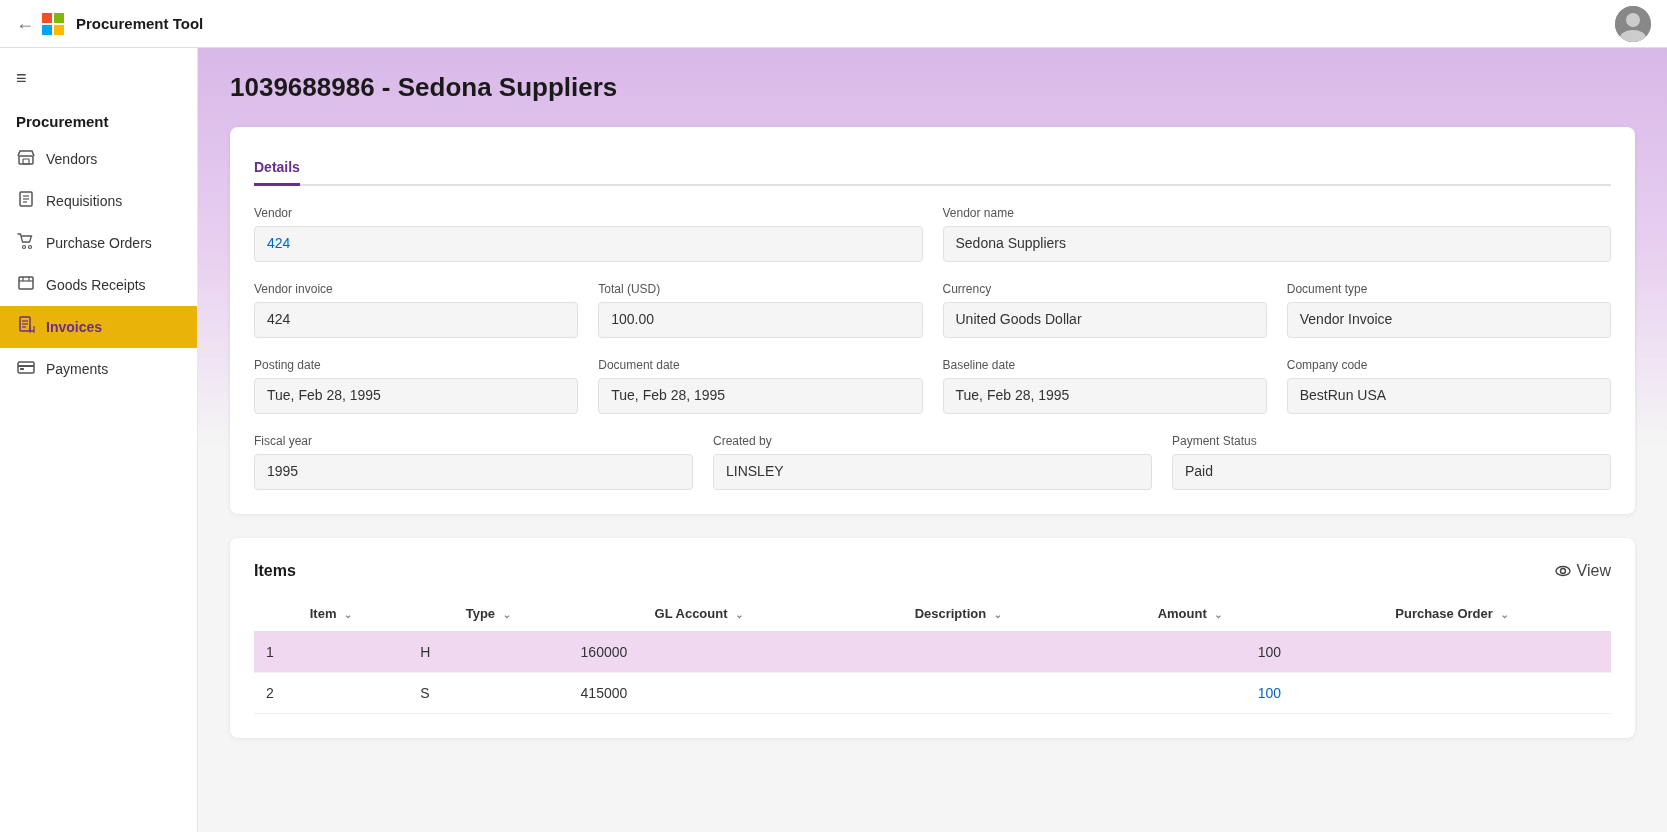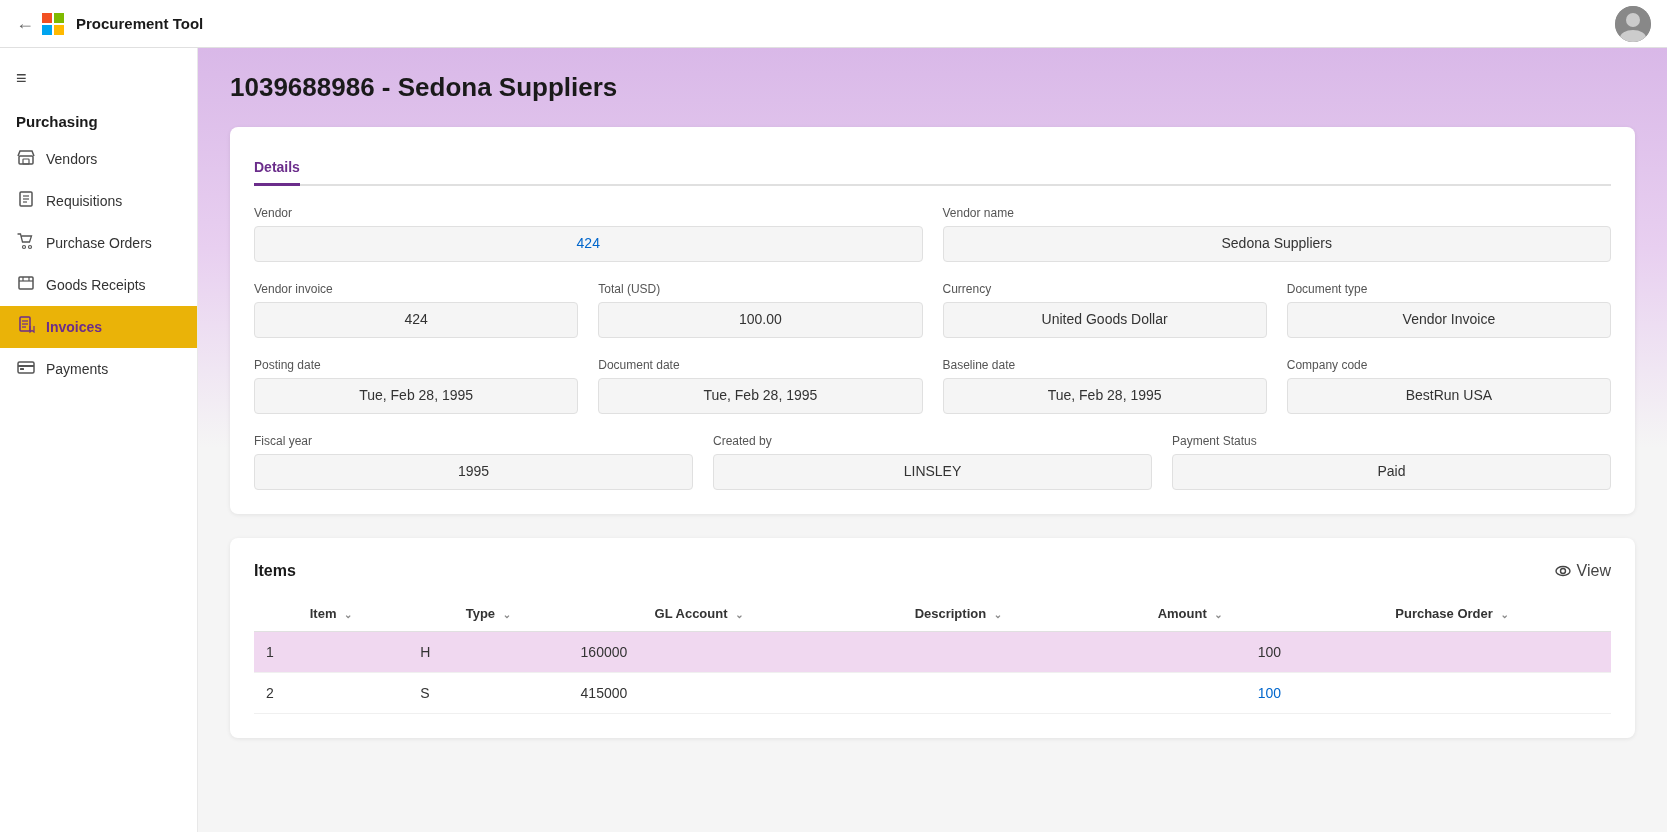--- a/index.html
+++ b/index.html
@@ -66,21 +66,21 @@
     .tab.active { color: #6b2d8b; border-bottom-color: #6b2d8b; }
 
     .form-grid { display: grid; gap: 20px; }
     .form-row { display: grid; grid-template-columns: 1fr 1fr; gap: 20px; }
     .form-row-4 { display: grid; grid-template-columns: 1fr 1fr 1fr 1fr; gap: 20px; }
     .form-row-3 { display: grid; grid-template-columns: 1fr 1fr 1fr; gap: 20px; }
     .form-field { display: flex; flex-direction: column; gap: 6px; }
     .form-label { font-size: 12px; color: #555; font-weight: 400; }
     .form-value {
       background: #f5f5f5; border: 1px solid #e0e0e0; border-radius: 4px;
-      padding: 8px 12px; font-size: 14px; color: #333; min-height: 36px; text-align: center;
+      padding: 8px 12px; font-size: 14px; color: #333; min-height: 36px;
     }
     .form-value.link { color: #0066cc; cursor: pointer; }
 
     
     .section-header { display: flex; align-items: center; justify-content: space-between; margin-bottom: 16px; }
     .section-title { font-size: 16px; font-weight: 700; color: #1a1a1a; }
     .view-btn { display: flex; align-items: center; gap: 6px; font-size: 16px; color: #444; cursor: pointer; }
 
     
     .items-table { width: 100%; border-collapse: collapse; }
@@ -114,21 +114,21 @@
         <circle cx="18" cy="14" r="7" fill="#ccc"></circle>
         <ellipse cx="18" cy="32" rx="13" ry="8" fill="#ccc"></ellipse>
       </svg>
   </div>
 </div>
 
 <div class="main-layout">
 
   <nav class="sidebar">
     <div class="sidebar-menu-icon">≡</div>
-    <div class="sidebar-section-title">Purchasing</div>
+    <div class="sidebar-section-title">Procurement</div>
     <div class="sidebar-item">
       <span class="sidebar-icon">
         <svg width="18" height="18" viewBox="0 0 18 18" fill="none">
             <rect x="2" y="8" width="14" height="8" rx="1" stroke="#555" stroke-width="1.5"></rect>
             <path d="M1 8l2-5h12l2 5" stroke="#555" stroke-width="1.5"></path>
             <rect x="6" y="11" width="6" height="5" rx="0.5" stroke="#555" stroke-width="1.2"></rect>
           </svg>
       </span>
       <span>Vendors</span>
     </div>

